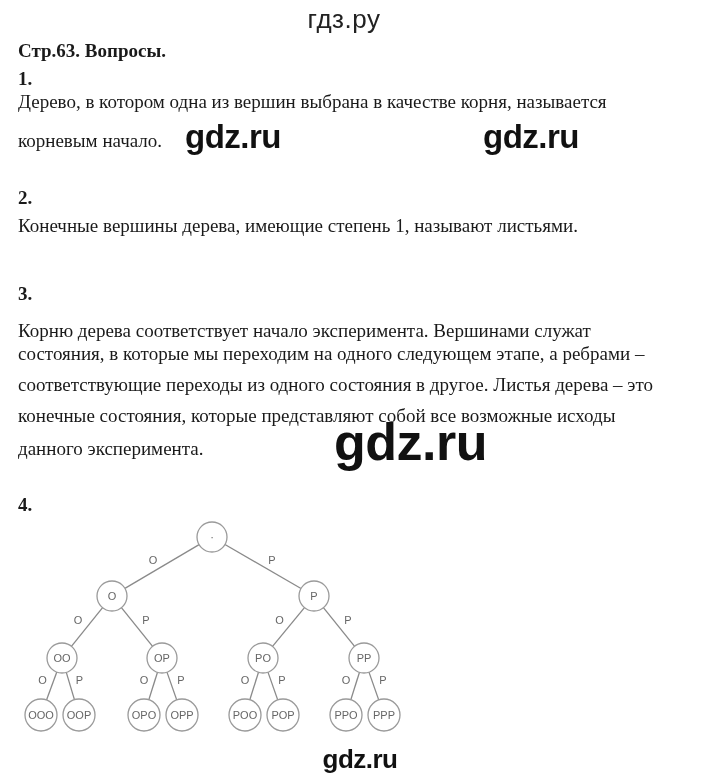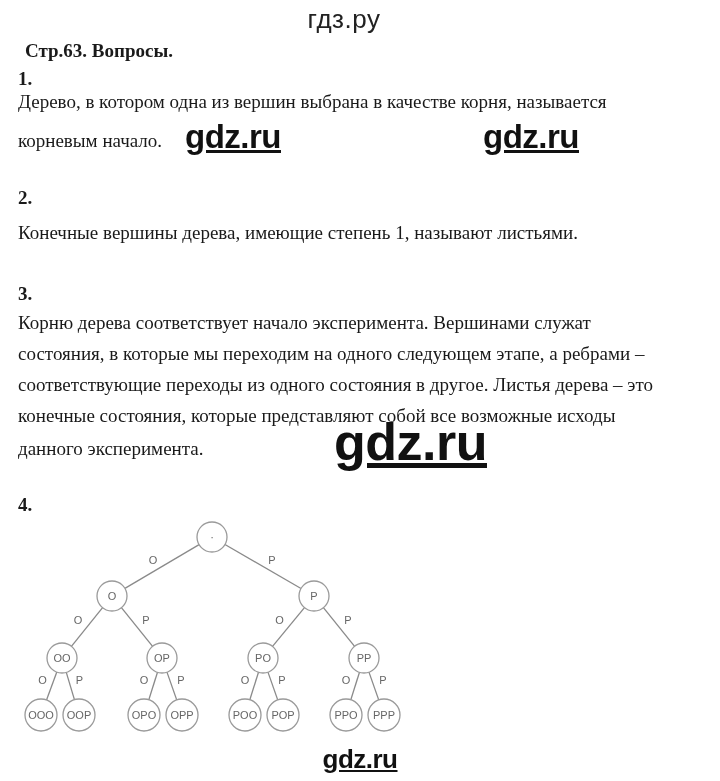--- a/index.html
+++ b/index.html
@@ -6,30 +6,30 @@
     body {
       width: 720px; height: 781px; position: relative; overflow: hidden;
       font-family: "Liberation Serif", serif; color: #1a1a1a;
     }
     .site-header {
       position: absolute; top: 4px; left: 0; width: 688px; text-align: center;
       font-family: "Liberation Sans", sans-serif; font-size: 26px; color: #222;
       letter-spacing: 0.5px;
     }
     .page-title {
-      position: absolute; left: 18px; top: 40px; font-weight: bold; font-size: 19px; margin-left: 7px;
+      position: absolute; left: 18px; top: 40px; font-weight: bold; font-size: 19px;
     }
     .q-num { position: absolute; left: 18px; font-weight: bold; font-size: 19px; }
     .para {
       position: absolute; left: 18px; font-size: 19px; line-height: 31px;
       width: 700px; white-space: pre-line;
     }
     .wm {
       position: absolute; font-family: "Liberation Sans", sans-serif; font-weight: bold;
-      color: #111; letter-spacing: -0.5px; text-decoration: underline;
+      color: #111; letter-spacing: -0.5px;
     }
     .wm-small { font-size: 33px; }
     .wm-big { font-size: 52px; }
     .wm-foot { font-size: 26px; color: #111; }
     .tree { position: absolute; left: 0; top: 505px; }
     .tree line { stroke: #8a8a8a; stroke-width: 1.3; }
     .tree circle { fill: #ffffff; stroke: #9a9a9a; stroke-width: 1.3; }
     .tree text.node-label { font-family: "Liberation Sans", sans-serif; font-size: 11px; fill: #666; text-anchor: middle; dominant-baseline: central; }
     .tree text.edge-label { font-family: "Liberation Sans", sans-serif; font-size: 11px; fill: #666; text-anchor: middle; }
   </style>
@@ -40,24 +40,24 @@
 
 <div class="page-title">Стр.63. Вопросы.</div>
 
 <div class="q-num" style="top:68px">1.</div>
 <div class="para" style="top:86px">Дерево, в котором одна из вершин выбрана в качестве корня, называется</div>
 <div class="para" style="top:125px">корневым начало.</div>
 <div class="wm wm-small" style="left:185px; top:118px">gdz.ru</div>
 <div class="wm wm-small" style="left:483px; top:118px">gdz.ru</div>
 
 <div class="q-num" style="top:187px">2.</div>
-<div class="para" style="top:217px">Конечные вершины дерева, имеющие степень 1, называют листьями.</div>
+<div class="para" style="top:210px">Конечные вершины дерева, имеющие степень 1, называют листьями.</div>
 
 <div class="q-num" style="top:283px">3.</div>
-<div class="para" style="top:307px">Корню дерева соответствует начало эксперимента. Вершинами служат</div>
+<div class="para" style="top:315px">Корню дерева соответствует начало эксперимента. Вершинами служат</div>
 <div class="para" style="top:338px">состояния, в которые мы переходим на одного следующем этапе, а ребрами –</div>
 <div class="para" style="top:369px">соответствующие переходы из одного состояния в другое. Листья дерева – это</div>
 <div class="para" style="top:400px">конечные состояния, которые представляют собой все возможные исходы</div>
 <div class="para" style="top:433px">данного эксперимента.</div>
 <div class="wm wm-big" style="left:334px; top:412px">gdz.ru</div>
 
 <div class="q-num" style="top:494px">4.</div>
 
 <svg class="tree" id="tree" width="420" height="235" viewBox="0 0 420 235" xmlns="http://www.w3.org/2000/svg">
     <line x1="199.08096113614528" y1="39.62223292967429" x2="124.91903886385472" y2="83.37776707032572"></line>

